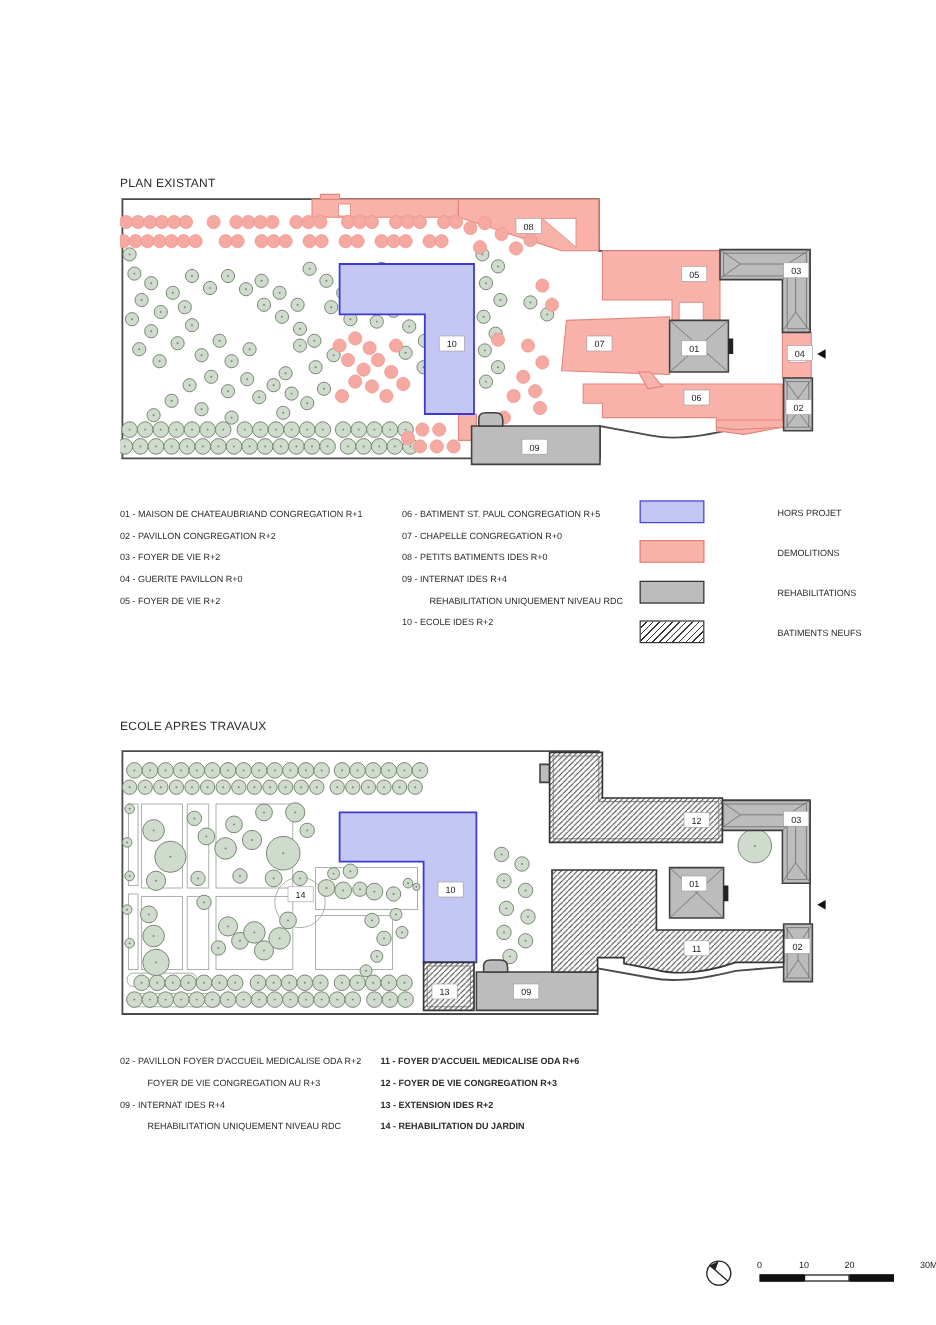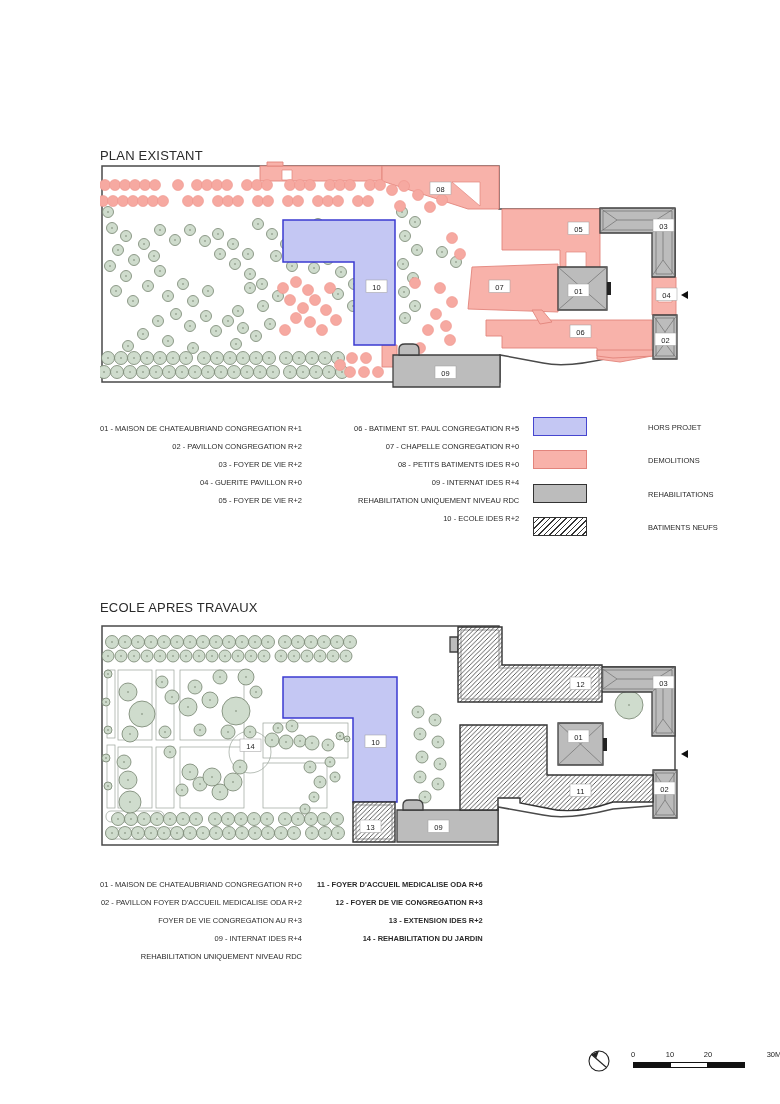--- a/index.html
+++ b/index.html
@@ -1,21 +1,21 @@
 <!DOCTYPE html>
 <html><head>
 <meta charset="utf-8">
 <style>
   html,body{margin:0;padding:0;background:#fff;}
   #page{position:relative;width:780px;height:1104px;background:#ffffff;overflow:hidden;
         font-family:"Liberation Sans", sans-serif;color:#1f1f1f;}
-  .plan-title{position:absolute;font-size:13px;letter-spacing:.2px;color:#2a2a2a;}
+  .plan-title{position:absolute;font-size:10px;letter-spacing:.2px;color:#2a2a2a;}
   .plan-svg{position:absolute;}
   .legend-block{position:absolute;font-size:7.5px;line-height:18px;color:#2a2a2a;}
-  .legend-line{white-space:nowrap;text-align:right;}
+  .legend-line{white-space:nowrap;}
   .legend-line.indent{padding-left:23px;}
   .swatch-row{position:absolute;left:533px;height:20px;}
   .swatch-box{position:absolute;left:0;top:0;width:54px;height:19px;box-sizing:border-box;}
   .swatch-label{position:absolute;left:68px;top:6px;font-size:7.5px;white-space:nowrap;color:#2a2a2a;padding-left:47px;}
   .sb-tick{position:absolute;font-size:7.5px;transform:translateX(-50%);color:#1a1a1a;}
   .sb-seg{position:absolute;height:6px;box-sizing:border-box;}
   .north{position:absolute;left:586px;top:1048px;}
 </style>
 </head>
 <body>
@@ -742,21 +742,20 @@
       <text x="564.5" y="179.5" text-anchor="middle" font-size="7.5" fill="#1a1a1a" font-family="&quot;Liberation Sans&quot;, sans-serif">02</text>
       <rect x="260" y="208" width="21" height="12.5" fill="#ffffff" stroke="#9a9a9a" stroke-width="0.5"></rect>
       <text x="270.5" y="217.5" text-anchor="middle" font-size="7.5" fill="#1a1a1a" font-family="&quot;Liberation Sans&quot;, sans-serif">13</text>
       <rect x="328" y="208" width="21" height="12.5" fill="#ffffff" stroke="#9a9a9a" stroke-width="0.5"></rect>
       <text x="338.5" y="217.5" text-anchor="middle" font-size="7.5" fill="#1a1a1a" font-family="&quot;Liberation Sans&quot;, sans-serif">09</text>
       <polygon points="581,142 588,138 588,146" fill="#111"></polygon>
       <text x="591" y="145" font-size="7.5" fill="#1a1a1a" font-family="&quot;Liberation Sans&quot;, sans-serif">88</text>
     </svg>
 
   <div class="legend-block" style="left:100px;top:876px;" id="legend2-col1">
-      <div class="legend-line">01 - MAISON DE CHATEAUBRIAND CONGREGATION R+0</div>
       <div class="legend-line">02 - PAVILLON FOYER D'ACCUEIL MEDICALISE ODA R+2</div>
       <div class="legend-line indent">FOYER DE VIE CONGREGATION AU R+3</div>
       <div class="legend-line">09 - INTERNAT IDES R+4</div>
       <div class="legend-line indent">REHABILITATION UNIQUEMENT NIVEAU RDC</div>
     </div>
   <div class="legend-block" style="left:317px;top:876px;font-weight:bold;" id="legend2-col2">
       <div class="legend-line">11 - FOYER D'ACCUEIL MEDICALISE ODA R+6</div>
       <div class="legend-line">12 - FOYER DE VIE CONGREGATION R+3</div>
       <div class="legend-line">13 - EXTENSION IDES R+2</div>
       <div class="legend-line">14 - REHABILITATION DU JARDIN</div>

